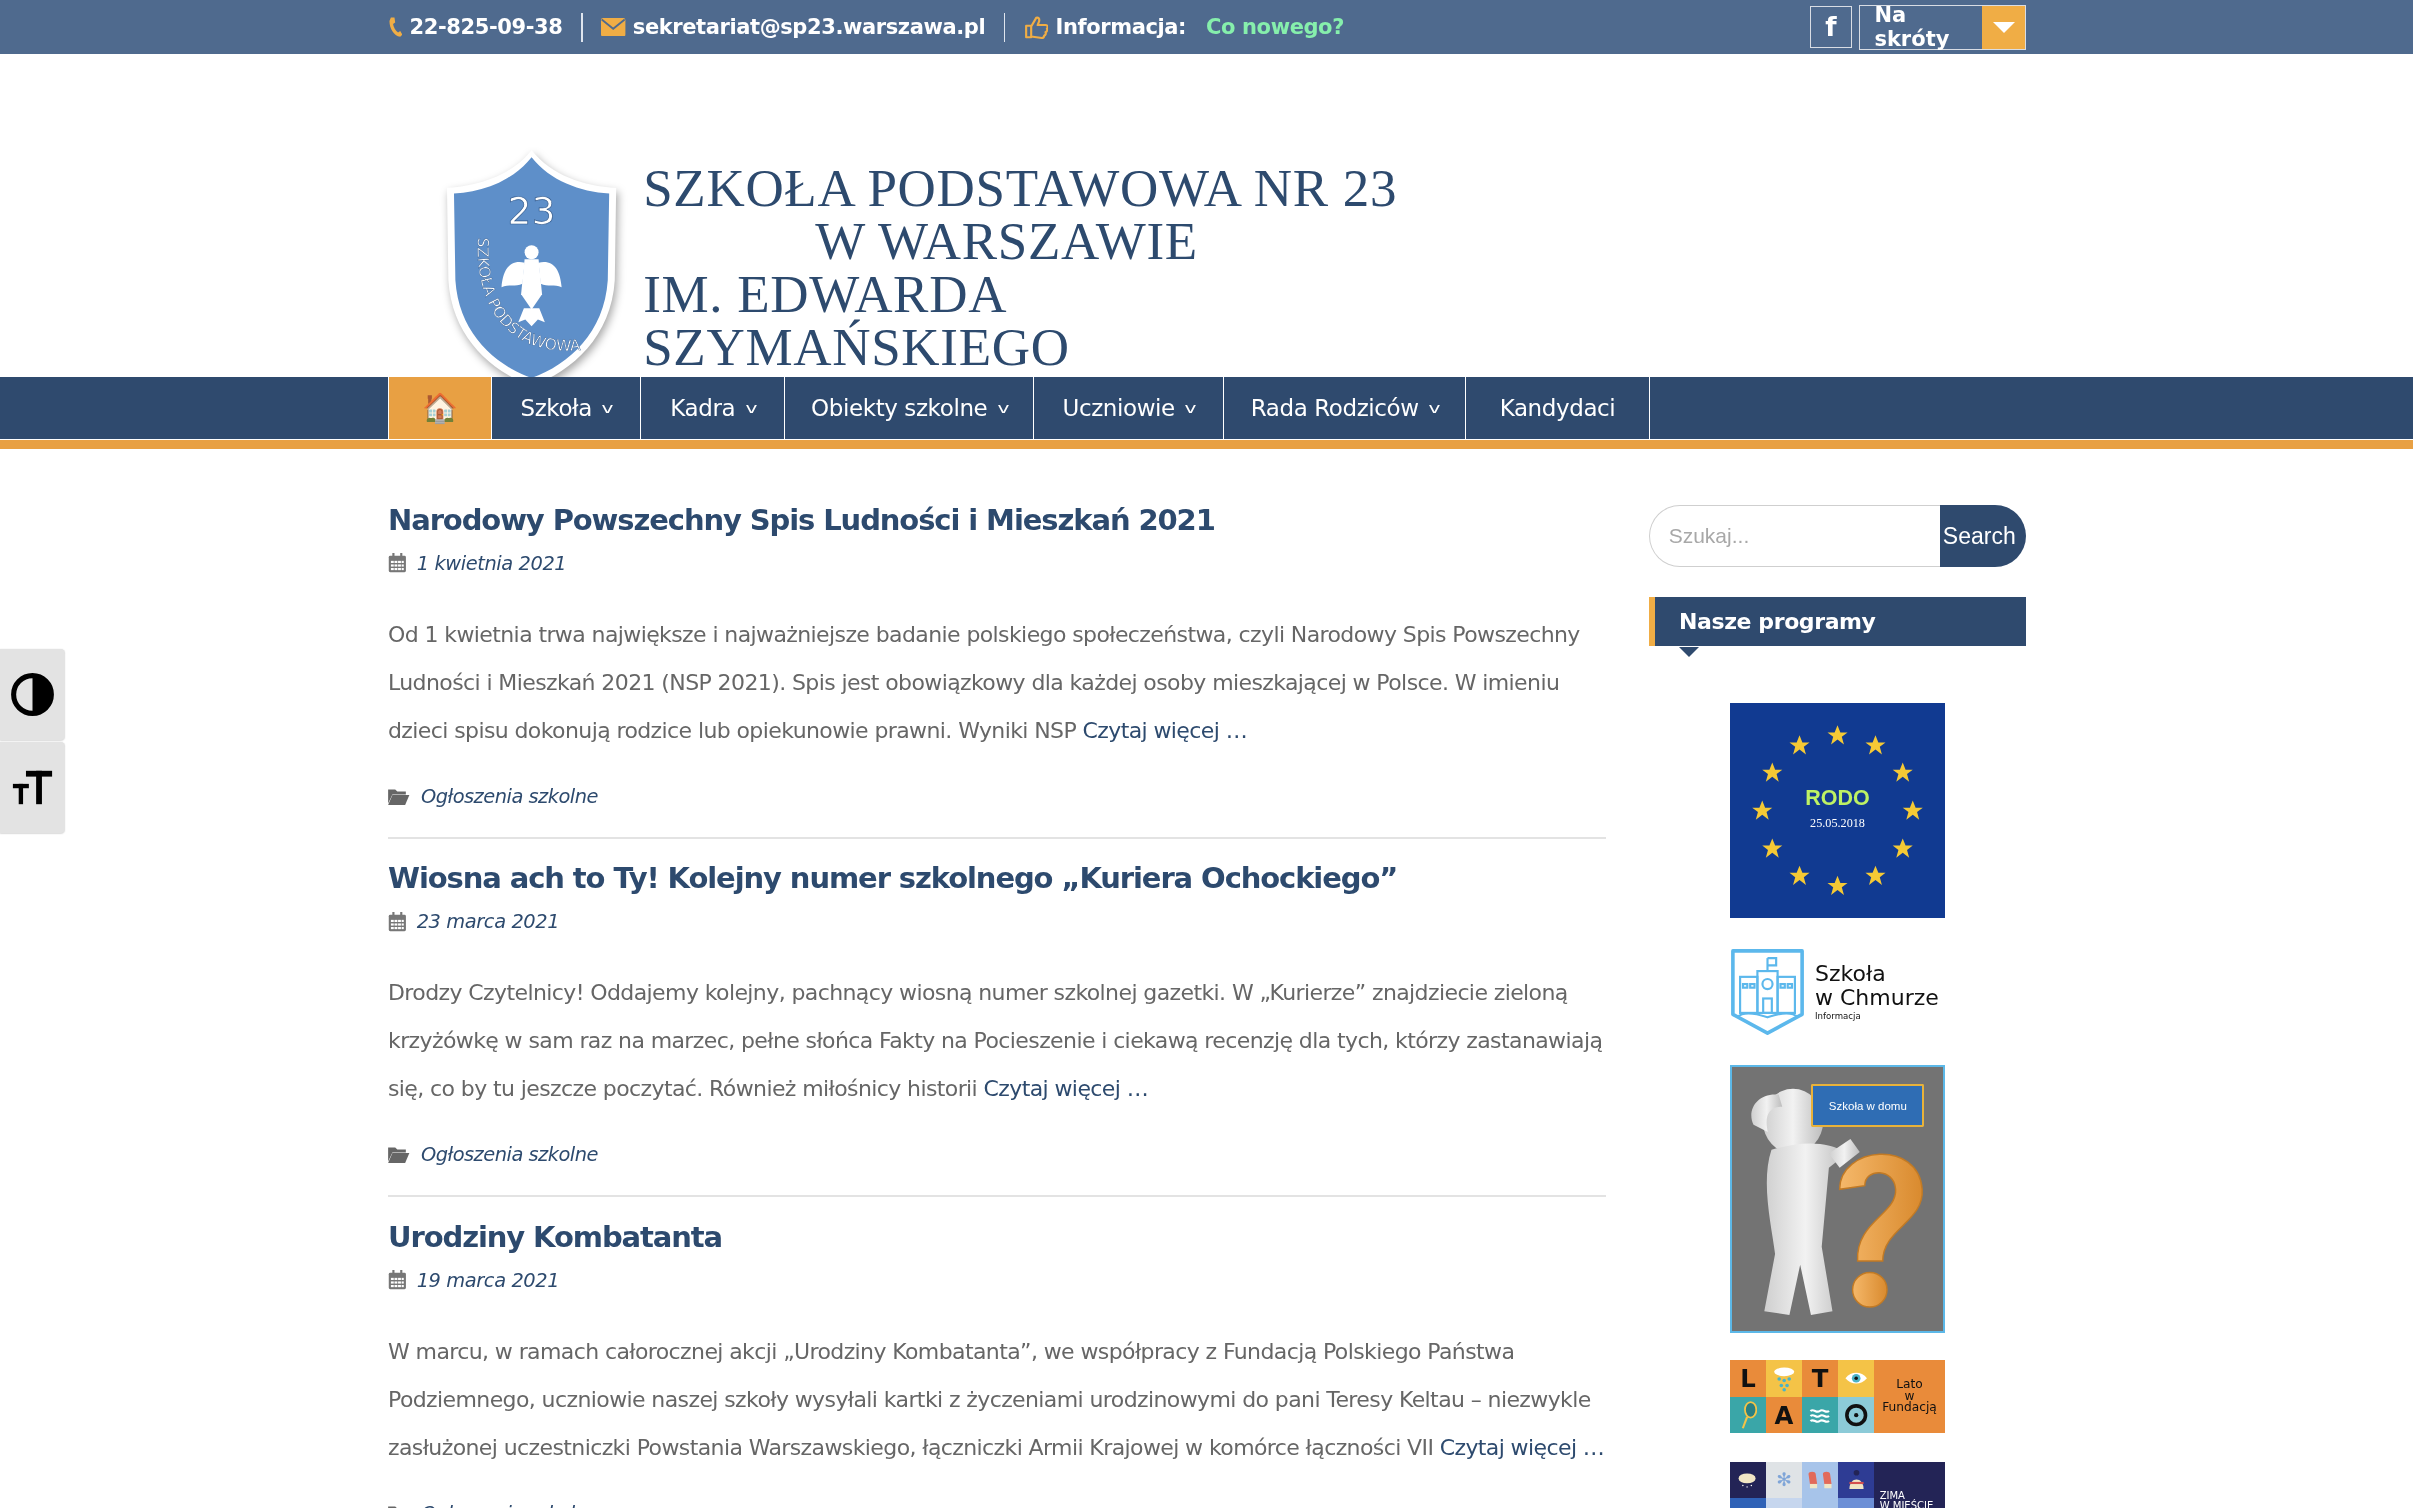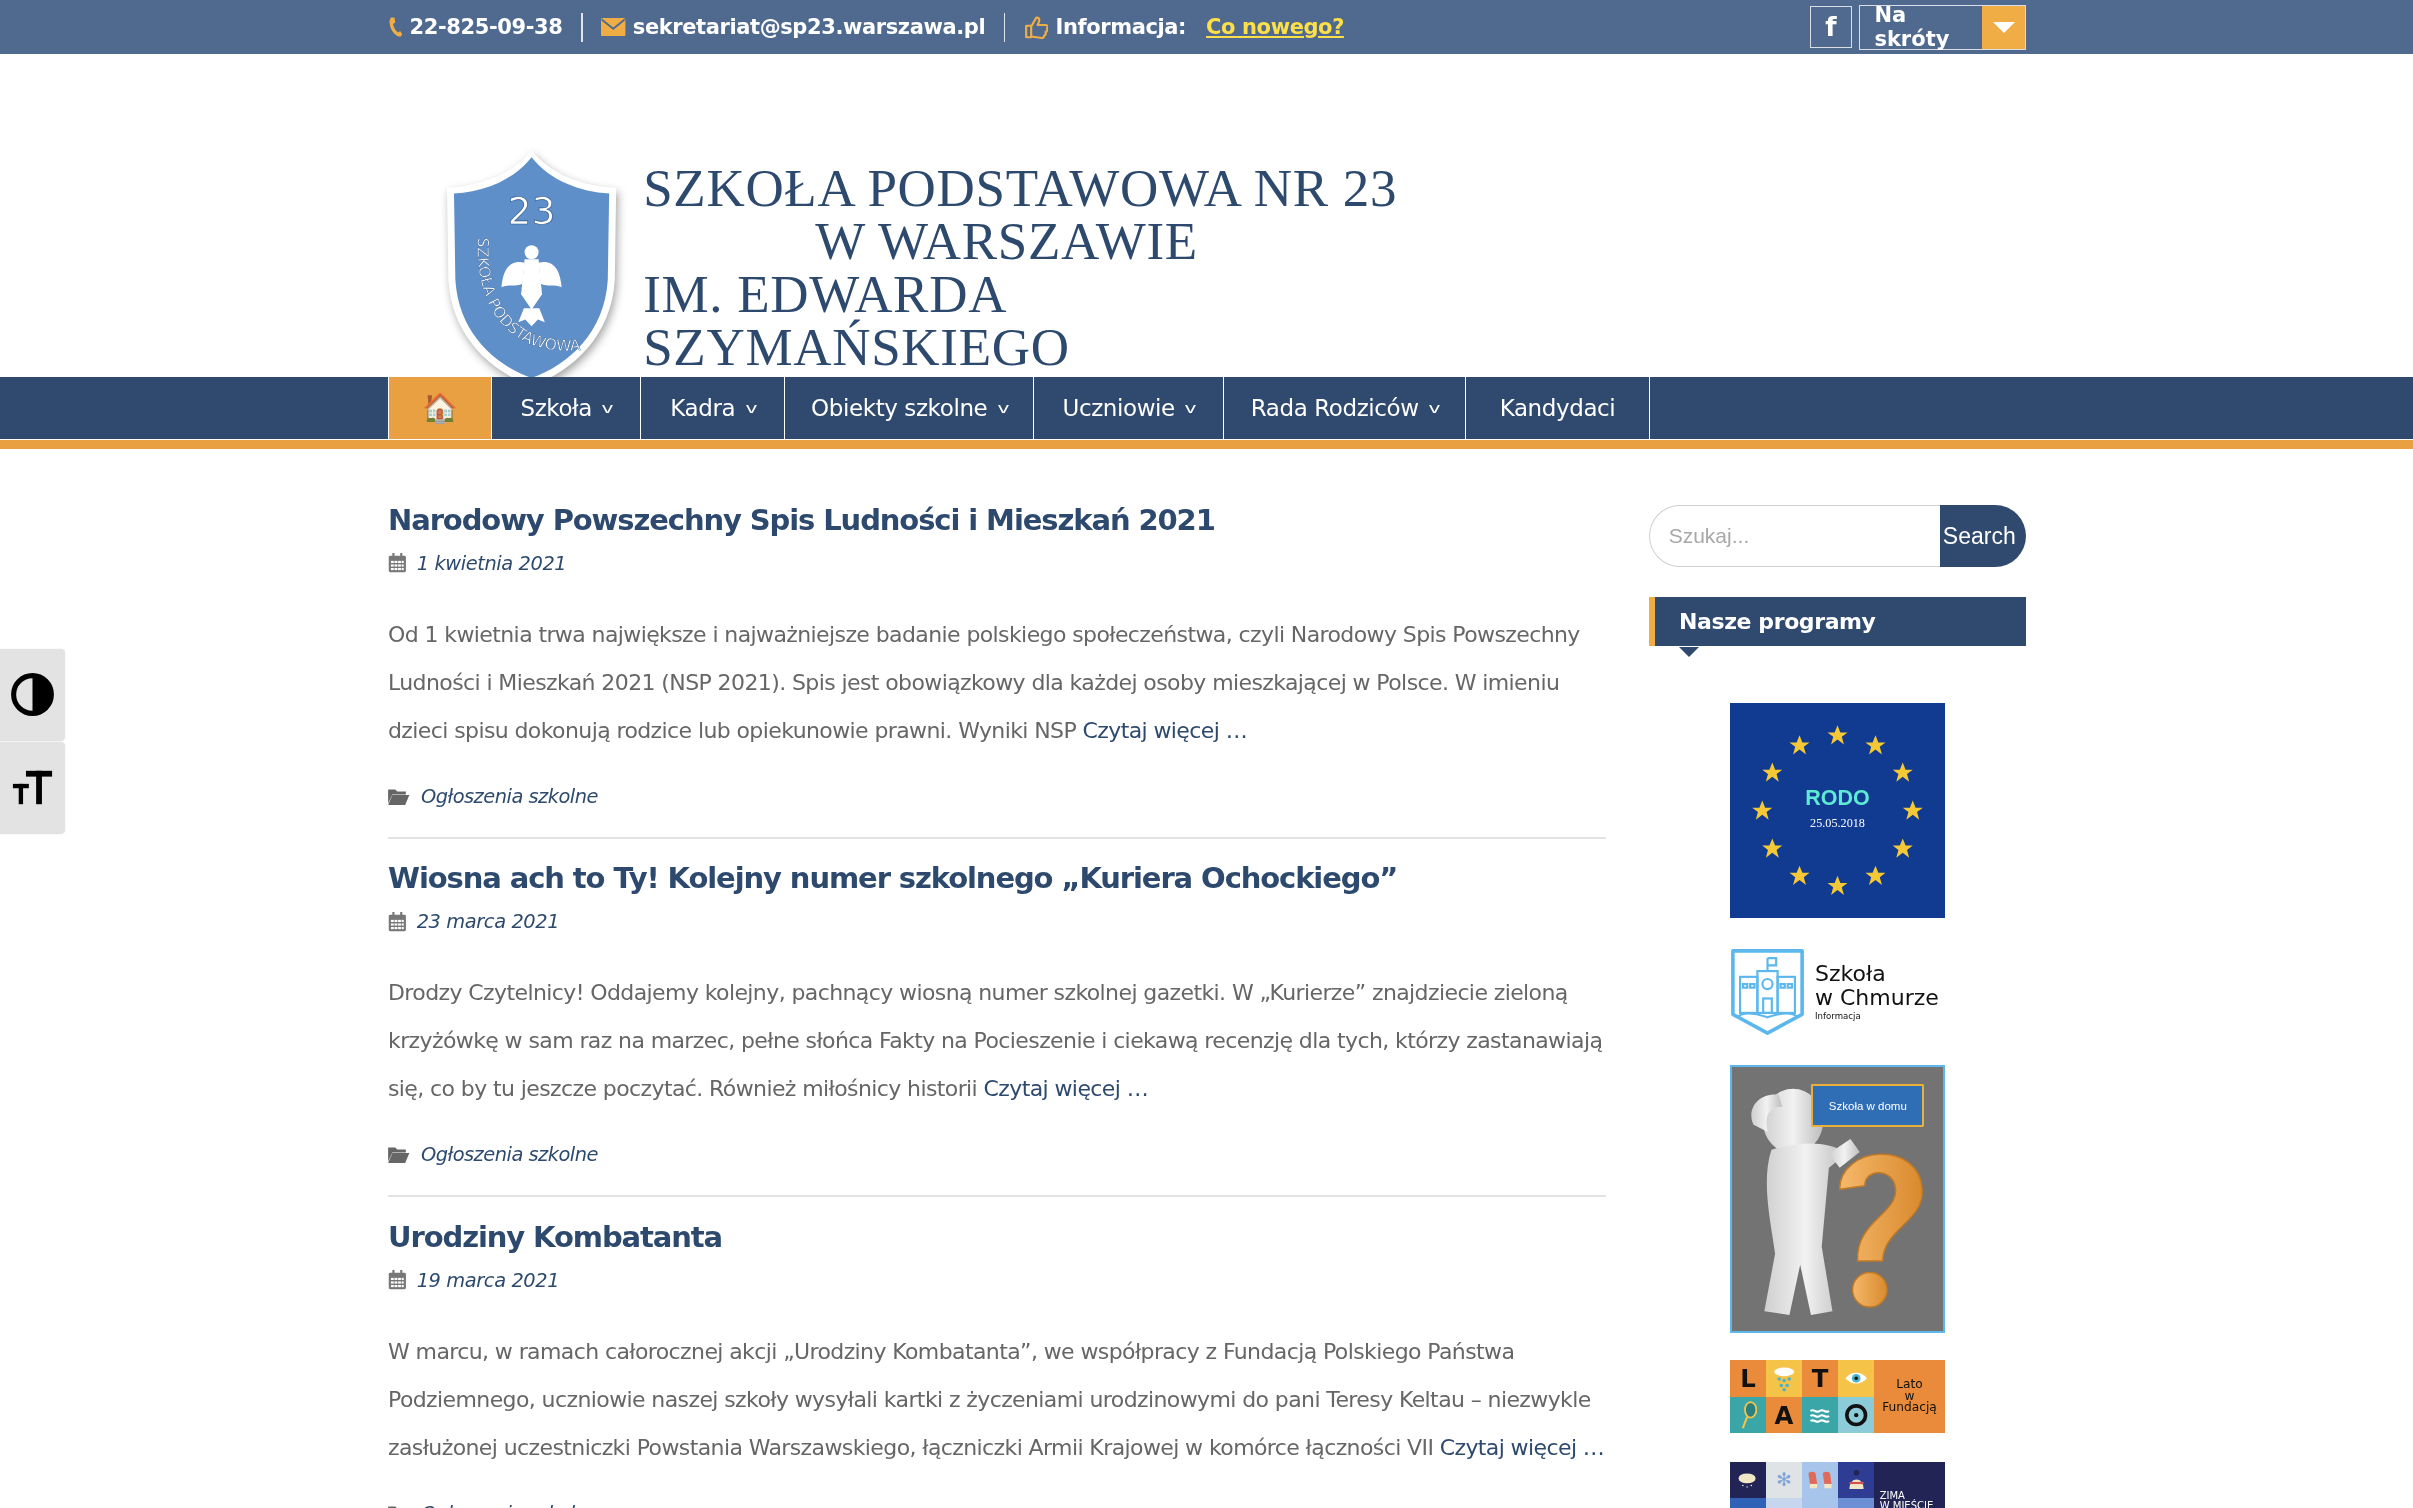--- a/index.html
+++ b/index.html
@@ -6,21 +6,21 @@
   html, body { width: 2413px; height: 1508px; overflow: hidden; background: #ffffff; }
   body { font-family: "Liberation Sans", sans-serif; color: #555; position: relative; }
 
   
   .topbar { position: absolute; left: 0; top: 0; width: 2413px; height: 54px; background: #4f6a8e; }
   .topbar-inner { position: absolute; left: 388px; top: 0; width: 1638px; height: 54px; display: flex; align-items: center; }
   .tb-item { display: flex; align-items: center; color: #ffffff; font-size: 21px; font-family: "DejaVu Sans", sans-serif; font-weight: bold; letter-spacing: -0.4px; }
   .tb-icon { color: #f0ad45; font-size: 21.5px; margin-right: 7.2px; display: inline-flex; align-items: center; }
   .tb-sep { width: 1.4px; height: 29px; background: #dfe5ee; margin: 0 18.7px; }
   .tb-label { margin-right: 20px; }
-  .tb-link { color: #fde047; text-decoration: underline; }
+  .tb-link { color: #86efac; }
   .tb-right { margin-left: auto; display: flex; align-items: center; }
   .fb-btn { width: 42px; height: 42px; border: 1.4px solid #d9dde4; display: flex; align-items: center; justify-content: center; color: #fff; font-family: "DejaVu Sans", sans-serif; font-weight: bold; font-size: 26px; margin-right: 7.2px; }
   .shortcut { height: 45px; border: 1.4px solid #d9dde4; display: flex; align-items: stretch; }
   .shortcut-label { padding: 0 14.4px; display: flex; align-items: center; color: #fff; font-size: 21px; font-family: "DejaVu Sans", sans-serif; font-weight: bold; width: 122px; justify-content: center; }
   .shortcut-caret { width: 43px; background: #f0ad45; display: flex; align-items: center; justify-content: center; }
   .caret-tri { width: 0; height: 0; border-left: 11.5px solid transparent; border-right: 11.5px solid transparent; border-top: 11.5px solid #fff; }
 
   
   .header { position: absolute; left: 0; top: 54px; width: 2413px; height: 408px; }
   .logo { position: absolute; left: 440px; top: 90px; width: 984px; height: 248px; display: flex; align-items: center; }
@@ -56,21 +56,21 @@
   .search { display: flex; height: 62px; }
   .search-input { flex: 1; border: 1.4px solid #cfcfcf; border-right: none; border-radius: 31px 0 0 31px; padding-left: 18.7px; font-size: 21px; font-family: "Liberation Sans", sans-serif; color: #333; outline: none; background: #fff; }
   .search-input::placeholder { color: #a8a8a8; }
   .search-btn { width: 115px; background: #2f4a6e; color: #fff; border: none; border-radius: 0 31px 31px 0; font-family: "Liberation Sans", sans-serif; font-size: 23px; padding-right: 7.2px; }
   .widget-title { position: relative; margin-top: 30px; height: 49px; background: #2f4a6e; border-left: 6.5px solid #f0ad45; color: #fff; font-family: "DejaVu Sans", sans-serif; font-weight: bold; font-size: 22px; display: flex; align-items: center; padding-left: 24px; letter-spacing: -0.4px; }
   .widget-title::after { content: ""; position: absolute; left: 24px; bottom: -10.8px; width: 0; height: 0; border-left: 10.8px solid transparent; border-right: 10.8px solid transparent; border-top: 10.8px solid #2f4a6e; }
   .banners { display: flex; flex-direction: column; align-items: center; margin-top: 57px; }
   .banner { width: 215px; position: relative; overflow: hidden; }
 
   .rodo { height: 215px; background: #113a91; display: flex; flex-direction: column; align-items: center; justify-content: center; }
-  .rodo-title { color: #5eead4; font-family: "Liberation Sans", sans-serif; font-weight: bold; font-size: 21.5px; margin-top: -4.3px; }
+  .rodo-title { color: #bef264; font-family: "Liberation Sans", sans-serif; font-weight: bold; font-size: 21.5px; margin-top: -4.3px; }
   .rodo-date { color: #fff; font-family: "Liberation Serif", serif; font-size: 12.2px; margin-top: 4.3px; }
   .rodo-stars { position: absolute; left: 0; top: 0; width: 215px; height: 215px; }
 
   .chmura { height: 93px; margin-top: 27px; display: flex; align-items: center; }
   .chmura svg { width: 75px; height: 88px; }
   .chmura-text { margin-left: 10px; color: #111; font-family: "DejaVu Sans", sans-serif; }
   .chmura-t1 { font-size: 22px; line-height: 24px; }
   .chmura-t2 { font-size: 22px; line-height: 24px; }
   .chmura-t3 { font-size: 8.6px; margin-top: 1.4px; }
 

